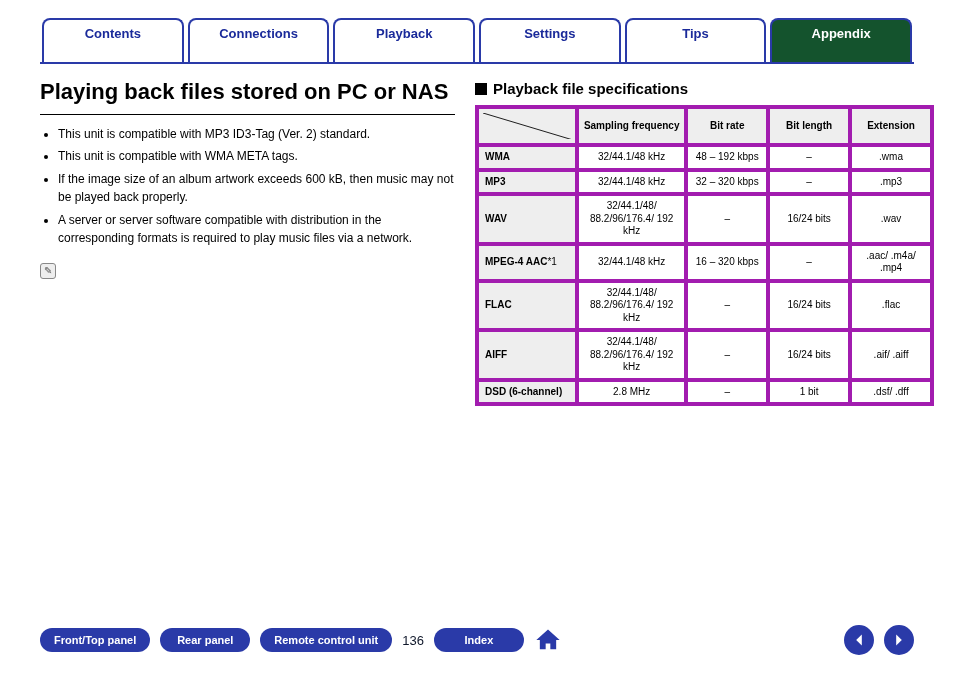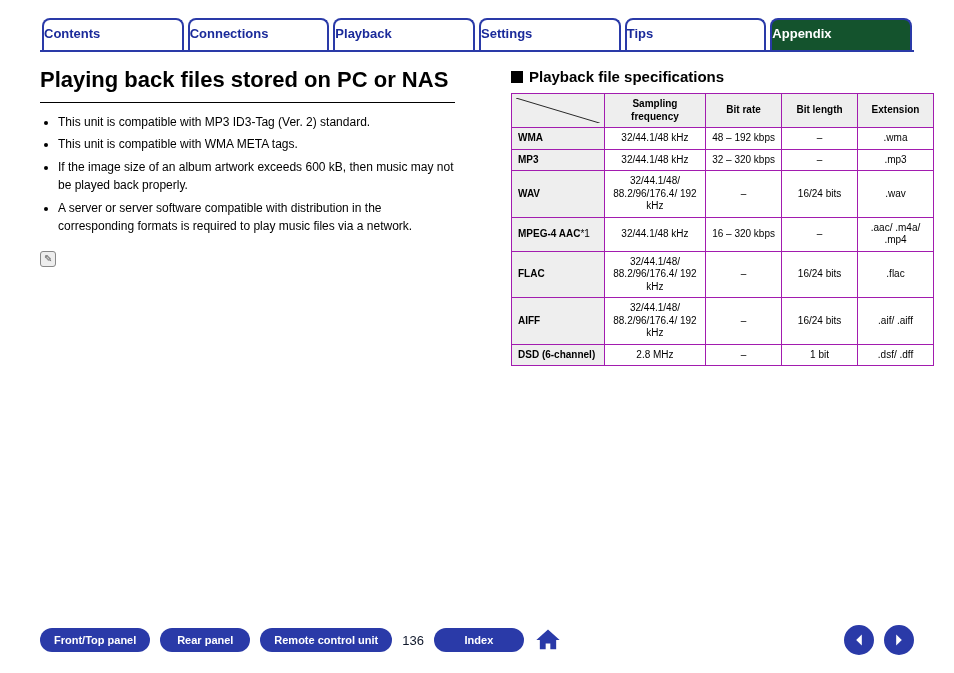--- a/index.html
+++ b/index.html
@@ -16,21 +16,22 @@
   }
   
   .tabs {
     display: flex;
     padding: 18px 40px 0 40px;
     gap: 0;
   }
   .tab {
     flex: 1;
     position: relative;
-    height: 32px;
+    height: 44px;
+    text-align: center;
     line-height: 28px;
     font-size: 13px;
     font-weight: bold;
     color: #1a2a9a;
     border: 2px solid #2a3aa8;
     border-bottom: none;
     border-radius: 8px 8px 0 0;
     background: #fff;
     cursor: pointer;
     margin: 0 2px;
@@ -41,21 +42,20 @@
   }
   .tabs-divider {
     height:2px;
     background:#2a3aa8;
     margin:0 40px;
   }
   
   .content {
     display: flex;
     padding: 10px 20px 0 40px;
-    gap: 36px;
   }
   .left {
     width: 430px;
     padding-right: 15px;
   }
   .right {
     flex: 1;
     padding-left: 5px;
   }
   h1 {
@@ -106,21 +106,21 @@
     margin-right:6px;
   }
   
   table.spec {
     border-collapse: collapse;
     width: 100%;
     font-size: 10px;
     table-layout: fixed;
   }
   table.spec th, table.spec td {
-    border: 1px solid #a21caf;
+    border: 4px solid #a21caf;
     padding: 4px 4px;
     text-align: center;
     line-height: 1.25;
   }
   table.spec th {
     background: #eeeeee;
     font-weight: bold;
   }
   table.spec td.format {
     background: #eeeeee;

